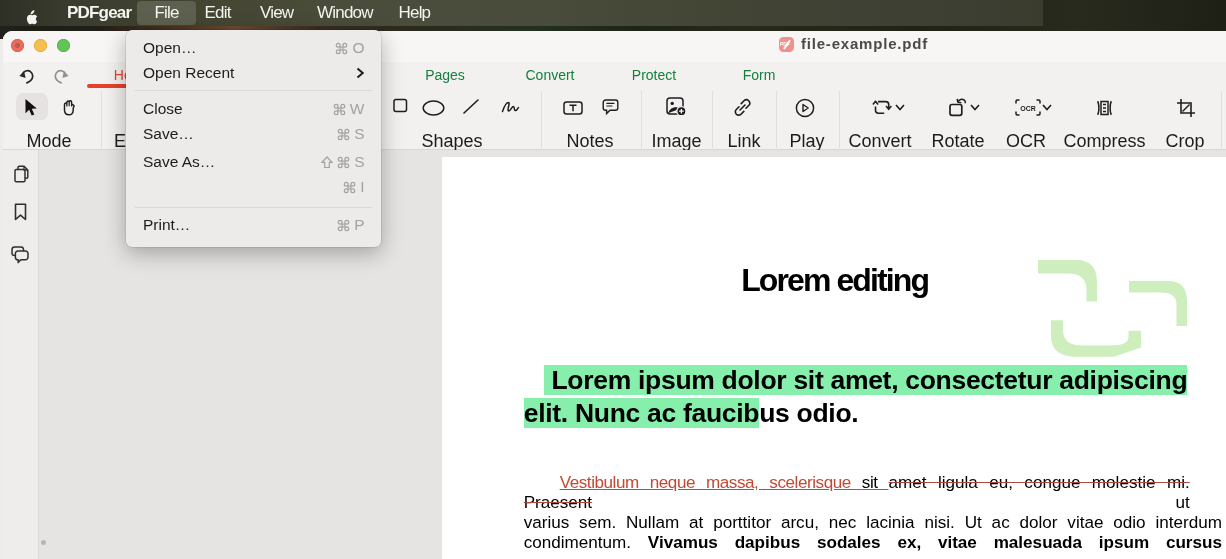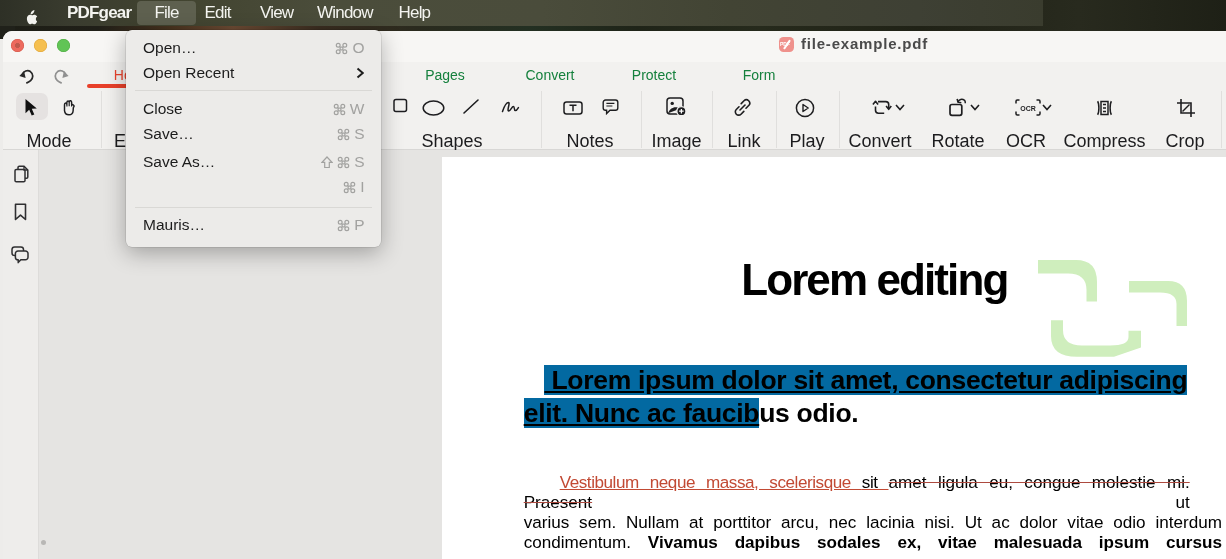--- a/index.html
+++ b/index.html
@@ -25,23 +25,23 @@
   #homeline{position:absolute;left:84px;top:22px;width:90px;height:3.5px;background:#e8402a;border-radius:2px;}
   #toolbar{left:0;top:60px;width:100%;height:58.1px;background:#f2f1ef;border-bottom:1px solid #d8d7d5;}
   .sep{position:absolute;top:0;width:1px;height:57px;background:#e0dfdd;}
   .lbl{position:absolute;top:40px;font-size:18px;color:#1c1c1e;transform:translateX(-50%);white-space:nowrap;}
   .ticon{position:absolute;top:7px;}
   
   #content{left:0;top:119.1px;width:100%;height:409.4px;background:#e5e4e2;}
   #sidebar{left:0;top:0;width:35px;height:409.4px;background:#eeedeb;border-right:1px solid #dddcda;}
   #page{left:439.2px;top:7.3px;width:860px;height:402px;background:#ffffff;}
   
-  #h1{left:299.5px;top:100px;font-size:44px;font-weight:bold;color:#000;line-height:46px;letter-spacing:-1.9px;}
+  #h1{left:299.5px;top:100px;font-size:32px;font-weight:bold;color:#000;line-height:46px;letter-spacing:-1.9px;}
   #head2{left:82px;top:207.5px;width:690px;font-size:26.5px;font-weight:bold;color:#000;line-height:32.6px;letter-spacing:-0.3px;}
-  .hl{background:#0369a1;text-decoration:underline;}
+  .hl{background:#86efac;}
   #para{left:82px;top:316px;width:698.3px;font-size:17.1px;color:#000;line-height:20.1px;}
   .jline{text-align:justify;text-align-last:justify;}
   .red{color:#c24a34;margin-left:36px;}
   
   #fmenu{left:126px;top:30.4px;width:254.5px;height:216.4px;background:#ecebe9;
      border-radius:6px;box-shadow:0 6px 22px rgba(0,0,0,.3),0 0 0 0.5px rgba(0,0,0,.15);z-index:50;}
   .mi{position:absolute;left:17px;height:25px;line-height:25px;font-size:15.5px;color:#1c1c1c;}
   .sc{position:absolute;right:16px;height:25px;line-height:25px;font-size:15.5px;color:#a2a2a0;}
   .msep{position:absolute;left:9px;right:9px;height:1px;background:#d9d8d5;}
 </style>
@@ -289,21 +289,21 @@
     <div class="sc" style="top:144px;"><svg width="13" height="13" viewBox="0 0 13 13" style="vertical-align:-2px;">
         <g fill="none" stroke="#a2a2a0" stroke-width="1.2">
           <circle cx="3.2" cy="3.2" r="1.9"></circle>
           <circle cx="9.8" cy="3.2" r="1.9"></circle>
           <circle cx="3.2" cy="9.8" r="1.9"></circle>
           <circle cx="9.8" cy="9.8" r="1.9"></circle>
           <rect x="5.1" y="5.1" width="2.8" height="2.8"></rect>
         </g>
       </svg> I</div>
   <div class="msep" style="top:177px;"></div>
-  <div class="mi" style="top:182px;">Mauris…</div>
+  <div class="mi" style="top:182px;">Print…</div>
     <div class="sc" style="top:182px;"><svg width="13" height="13" viewBox="0 0 13 13" style="vertical-align:-2px;">
         <g fill="none" stroke="#a2a2a0" stroke-width="1.2">
           <circle cx="3.2" cy="3.2" r="1.9"></circle>
           <circle cx="9.8" cy="3.2" r="1.9"></circle>
           <circle cx="3.2" cy="9.8" r="1.9"></circle>
           <circle cx="9.8" cy="9.8" r="1.9"></circle>
           <rect x="5.1" y="5.1" width="2.8" height="2.8"></rect>
         </g>
       </svg> P</div>
 </div>

